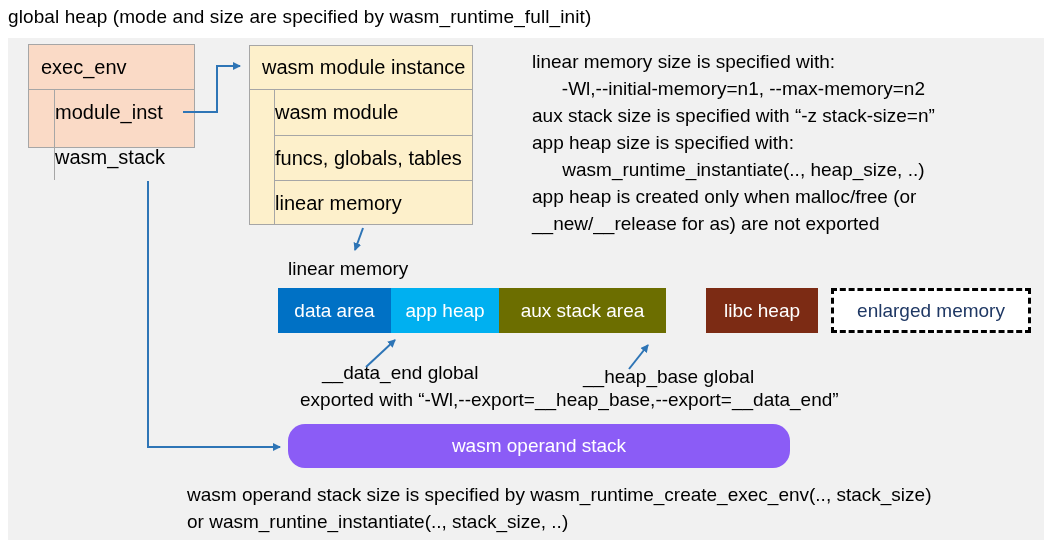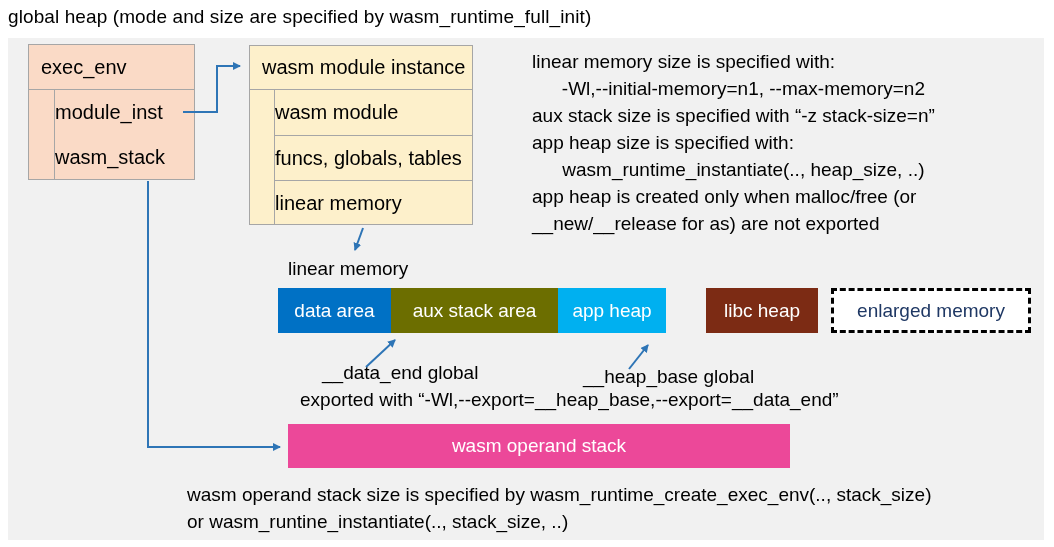--- a/index.html
+++ b/index.html
@@ -8,21 +8,21 @@
     font-family:"Liberation Sans","DejaVu Sans",sans-serif;color:#000;
   }
   .title{position:absolute;left:8px;top:6px;font-size:19px;letter-spacing:0.1px;}
   .panel{position:absolute;left:8px;top:38px;width:1036px;height:502px;background:#F1F1F1;}
   .connectors{position:absolute;left:0;top:0;z-index:3;pointer-events:none;}
 
   
   .sbox{position:absolute;z-index:2;border:1px solid #A6A6A6;box-sizing:border-box;font-size:20px;}
   .sbox .box-header{display:flex;align-items:center;padding-left:12px;border-bottom:1px solid #A6A6A6;box-sizing:border-box;}
   .sbox .box-row{display:flex;align-items:center;padding-left:0;border-left:1px solid #A6A6A6;box-sizing:border-box;}
-  .exec-env{left:28px;top:44px;width:167px;height:136px;background:#FADAC6;}
+  .exec-env{left:28px;top:44px;width:167px;height:104px;background:#FADAC6;}
   .exec-env .box-header{height:45px;}
   .exec-env .box-row{height:45px;margin-left:25px;}
   .exec-env .box-row:first-of-type{border-bottom:1px solid #A6A6A6;}
   .mod-inst{left:249px;top:45px;width:224px;height:180px;background:#FDF0CB;}
   .mod-inst .box-header{height:44px;}
   .mod-inst .box-row{height:45px;margin-left:24px;}
   .mod-inst .box-row + .box-row{border-top:1px solid #A6A6A6;}
 
   
   .notes-right{position:absolute;left:532px;top:48px;z-index:2;font-size:19px;line-height:27px;white-space:nowrap;}
@@ -91,30 +91,30 @@
     <div class="note-line">app heap size is specified with:</div>
     <div class="note-line indent">wasm_runtime_instantiate(.., heap_size, ..)</div>
     <div class="note-line">app heap is created only when malloc/free (or</div>
     <div class="note-line">__new/__release for as) are not exported</div>
   </div>
 
   <div class="lm-label">linear memory</div>
 
   <div class="mem-bar">
     <div class="seg seg-data" style="background-color: rgb(0, 113, 197);">data area</div>
+    <div class="seg seg-app" style="background-color: rgb(0, 176, 240);">app heap</div>
     <div class="seg seg-aux" style="background-color: rgb(108, 110, 0);">aux stack area</div>
-    <div class="seg seg-app" style="background-color: rgb(0, 176, 240);">app heap</div>
     <div class="seg seg-libc" style="background-color: rgb(124, 43, 20);">libc heap</div>
     <div class="seg seg-enlarged" style="background-color: rgb(255, 255, 255);">enlarged memory</div>
   </div>
 
   <div class="ann ann-data-end">__data_end global</div>
   <div class="ann ann-heap-base">__heap_base global</div>
   <div class="ann ann-export">exported with “-Wl,--export=__heap_base,--export=__data_end”</div>
 
-  <div class="operand" style="background-color: #ec4899;">wasm operand stack</div>
+  <div class="operand" style="background-color: #8b5cf6; border-radius: 17px;">wasm operand stack</div>
 
   <div class="notes-bottom">
     <div class="note-line">wasm operand stack size is specified by wasm_runtime_create_exec_env(.., stack_size)</div>
     <div class="note-line">or wasm_runtine_instantiate(.., stack_size, ..)</div>
   </div>
 
 </div>
 
 </body></html>

